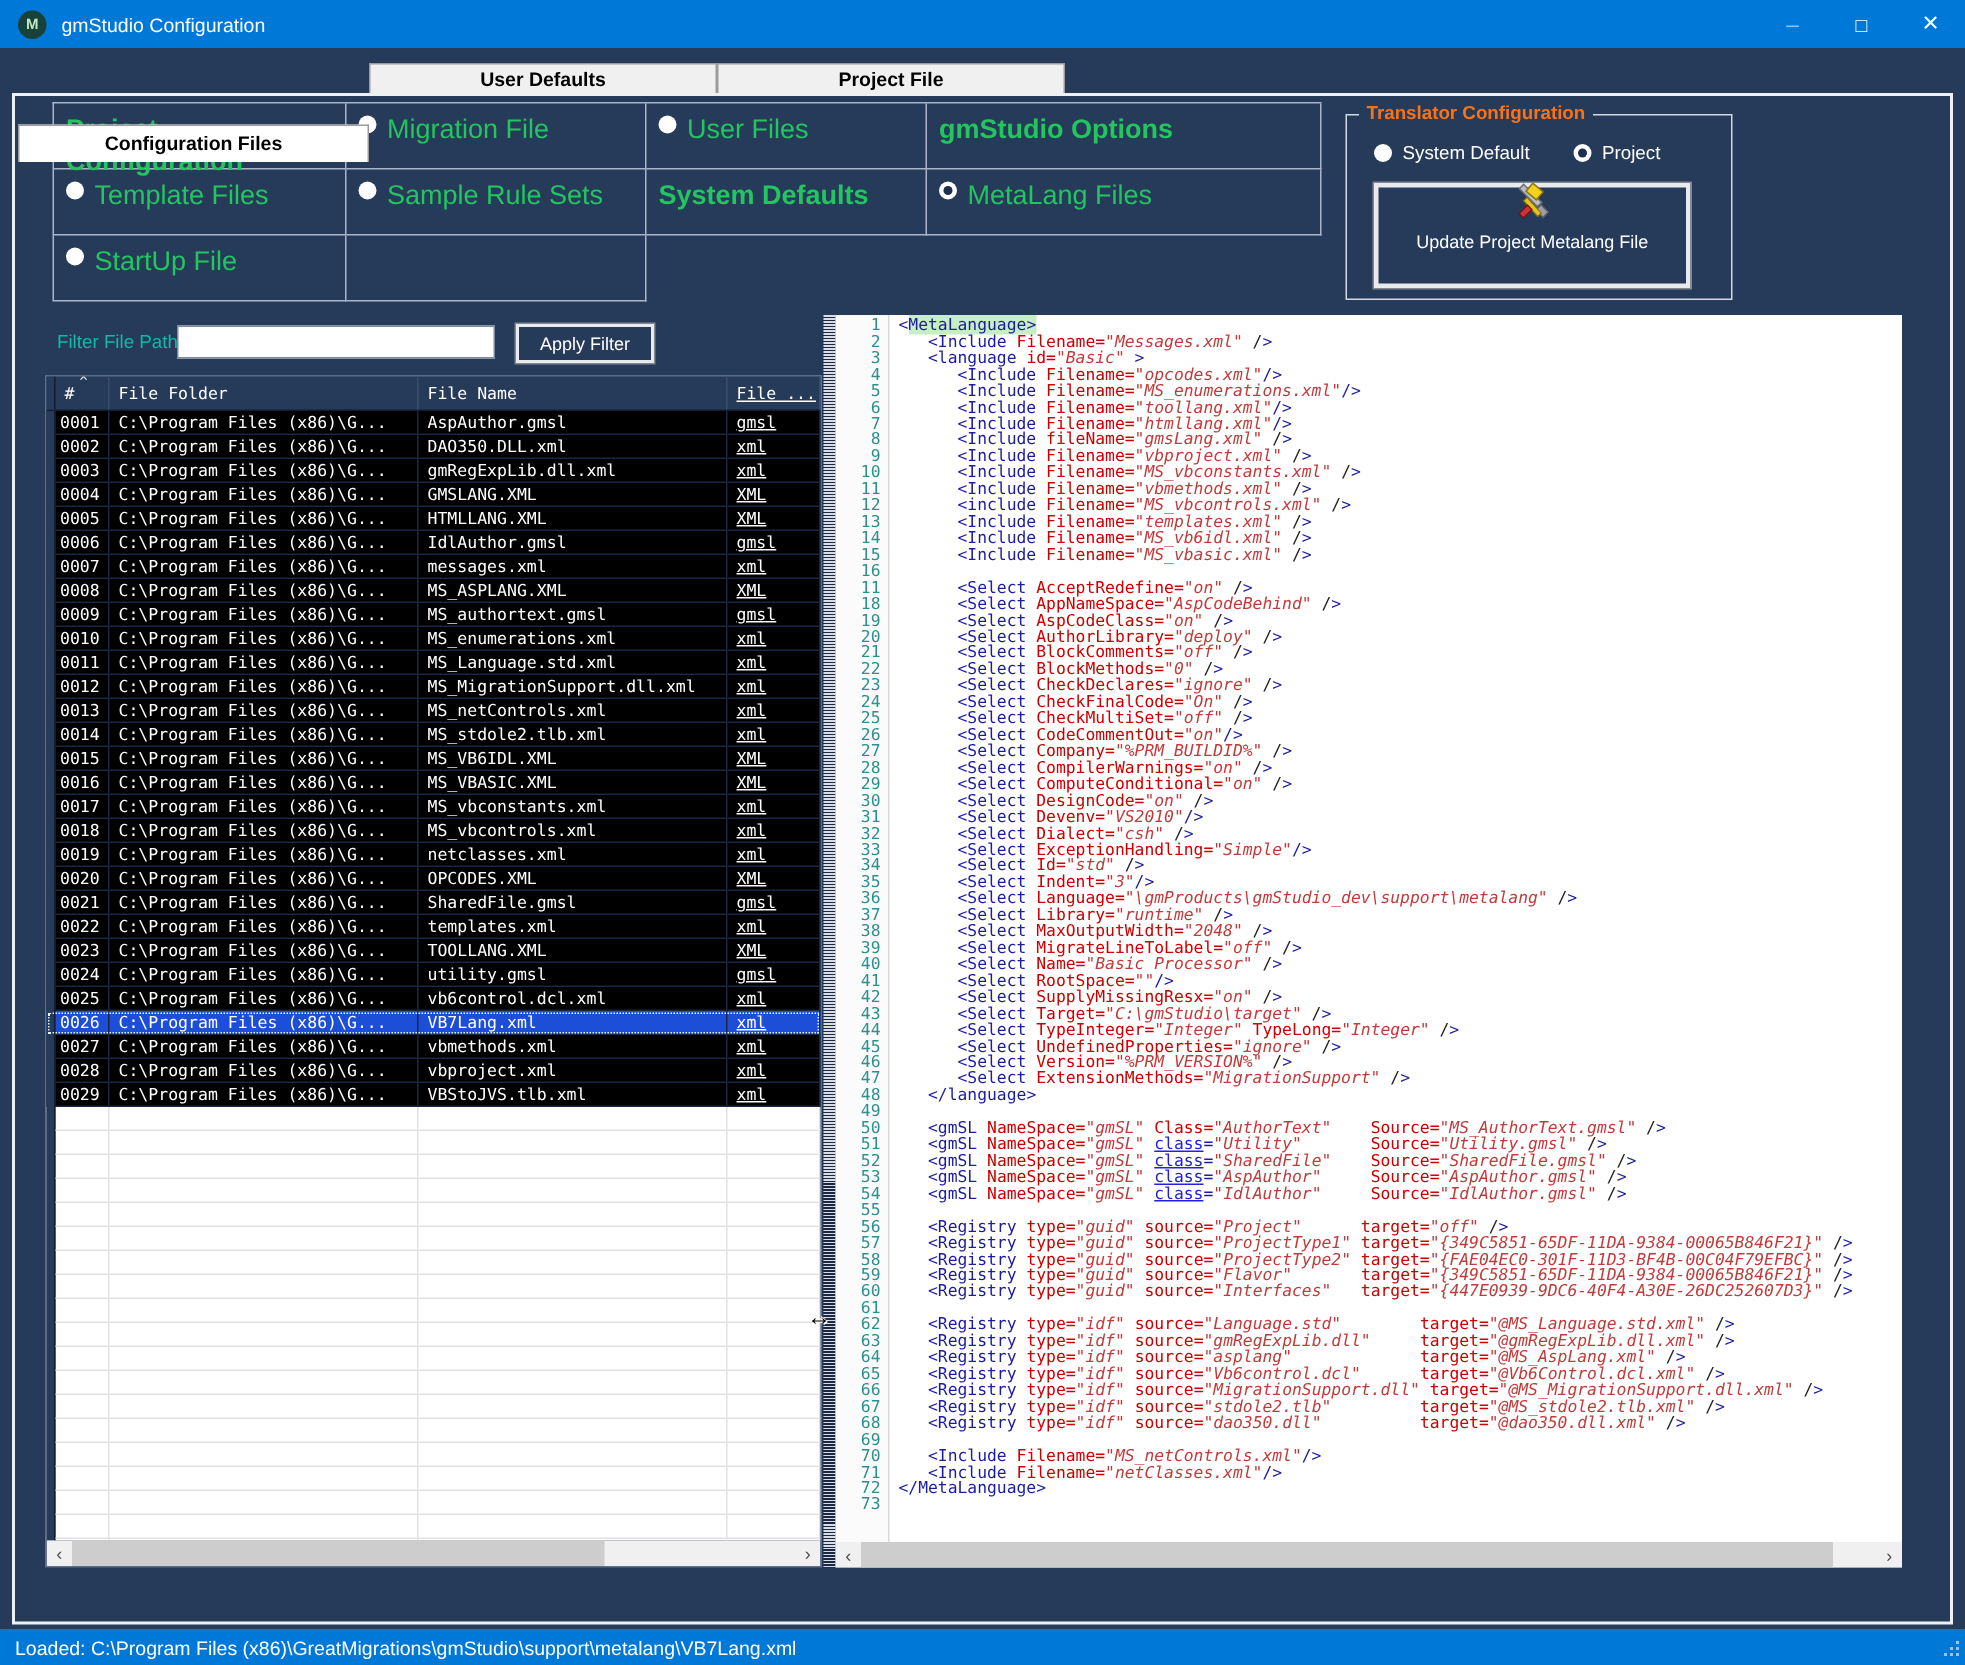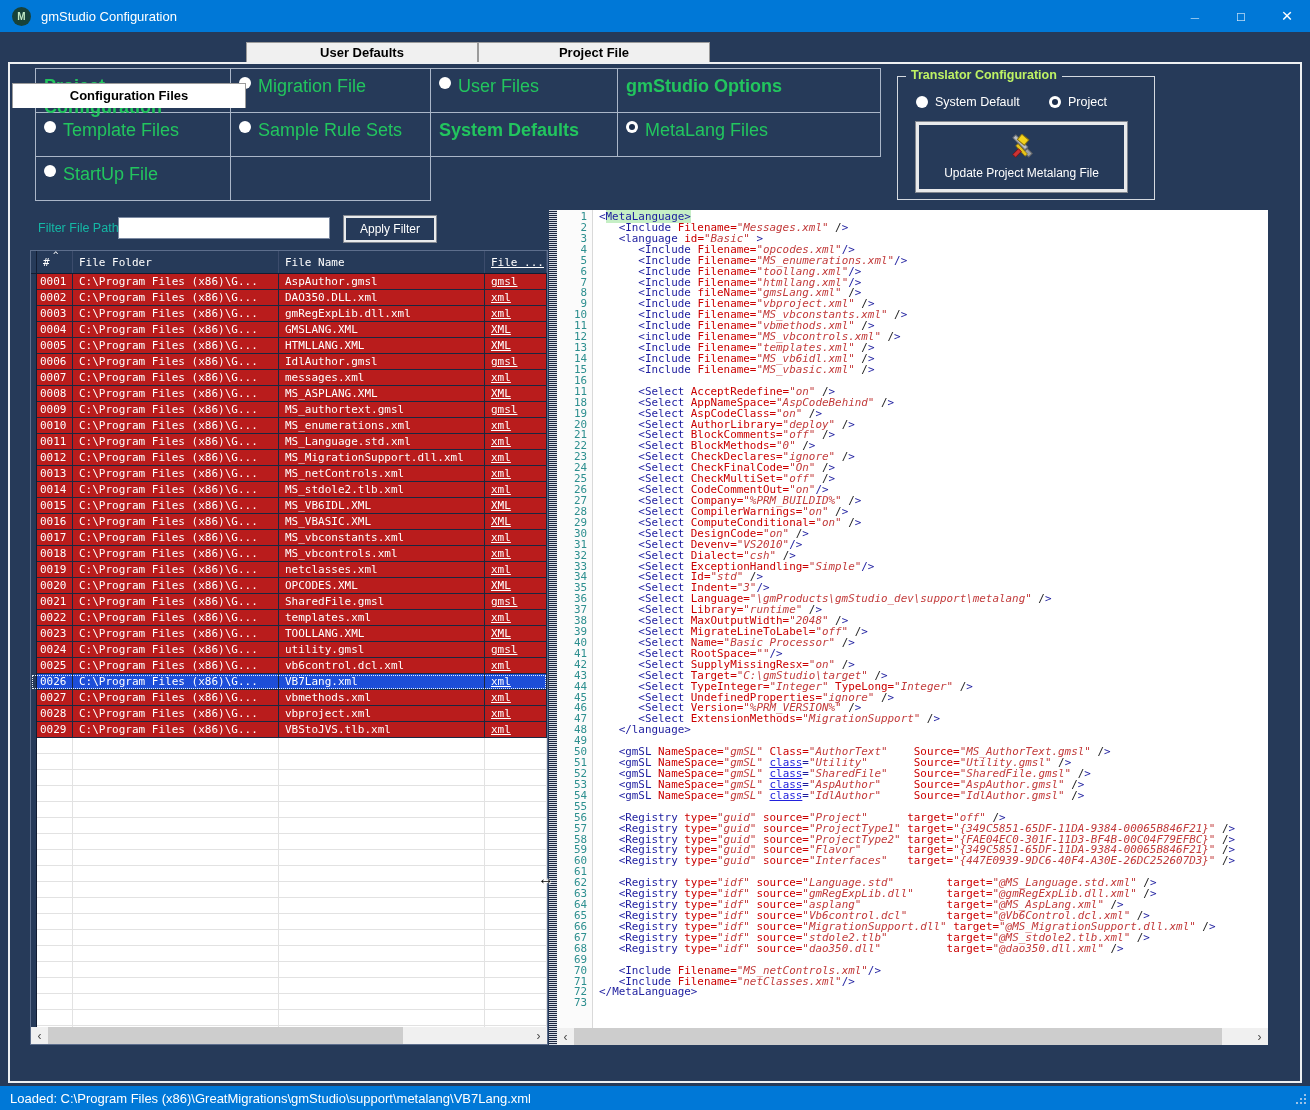--- a/index.html
+++ b/index.html
@@ -27,44 +27,44 @@
   
   .ogrid{position:absolute;left:25px;top:4px;display:grid;grid-template-columns:195px 200px 187px 263px;grid-auto-rows:44px;
     border-top:1px solid #aab6c8;border-left:1px solid #aab6c8;}
   .gcell{border-right:1px solid #aab6c8;border-bottom:1px solid #aab6c8;color:#22c55e;box-sizing:border-box;
     display:flex;align-items:flex-start;padding:7px 8px;font-size:18px;gap:7px;}
   .gcell.lab{font-weight:bold;}
   .radio{width:12px;height:12px;border-radius:50%;background:#fff;flex:0 0 auto;margin-top:1px;position:relative;}
   .radio.sel::after{content:"";position:absolute;left:3px;top:3px;width:6px;height:6px;border-radius:50%;background:#1d2f4d;}
   
   .gbox{position:absolute;left:887px;top:12px;width:258px;height:124px;border:1px solid #d4d9e0;box-sizing:border-box;}
-  .gbox .gtitle{position:absolute;top:-9px;left:8px;background:#263a59;padding:0 5px;color:#bef264;font-weight:bold;font-size:12.5px;}
+  .gbox .gtitle{position:absolute;top:-9px;left:8px;background:#263a59;padding:0 5px;color:#f97316;font-weight:bold;font-size:12.5px;}
   .gradio{position:absolute;display:flex;gap:7px;color:#fff;font-size:12.5px;align-items:flex-start;}
   .updbtn{position:absolute;left:17px;top:44px;width:211px;height:70px;background:#263a59;border:1px solid #828790;
-    box-shadow:inset 0 0 0 3px #e9eaec;color:#fff;display:flex;flex-direction:column;align-items:center;justify-content:center;gap:4px;font-size:12px;}
+    box-shadow:inset 0 0 0 3px #e9eaec;color:#fff;display:flex;flex-direction:column;align-items:center;justify-content:flex-start;gap:4px;font-size:12px;}
   
   .flabel{position:absolute;left:28px;top:157px;color:#14b8a6;font-size:12.5px;}
   .finput{position:absolute;left:108px;top:153px;width:212px;height:22px;border:1px solid #7c8aa2;background:#fff;box-sizing:border-box;font-size:12px;padding:0 4px;}
   .btn{position:absolute;background:#263a59;color:#fff;border:1px solid #828790;box-shadow:inset 0 0 0 2px #e9eaec;
     font-family:"Liberation Sans",sans-serif;font-size:12px;display:flex;align-items:center;justify-content:center;}
   .btn.apply{left:333px;top:151px;width:92px;height:26px;}
   .btn.compare{left:436px;top:151px;width:94px;height:26px;margin-top:36px;}
   
   .ftable{position:absolute;left:20px;top:186px;width:518px;height:795px;border:1px solid #5d6e8c;box-sizing:border-box;
     background:#263a59;font-family:"DejaVu Sans Mono",monospace;font-size:11px;overflow:hidden;display:flex;flex-direction:column;}
   .thead{height:22px;flex:0 0 auto;display:flex;color:#fff;border-bottom:1px solid #121d33;position:relative;}
   .th{box-sizing:border-box;border-right:1px solid #3c4c6c;padding:5px 0 0 6px;white-space:nowrap;overflow:hidden;}
   .rh{width:6px;flex:0 0 auto;background:#263a59;border-right:1px solid #121d33;box-sizing:border-box;}
   .c1{width:36px;flex:0 0 auto;}
   .c2{width:206px;flex:0 0 auto;}
   .c3{width:206px;flex:0 0 auto;}
   .c4{flex:1;text-decoration:underline;}
   .sortglyph{position:absolute;left:22px;top:-1px;font-size:9px;color:#fff;}
   .tbody{flex:1;overflow:hidden;}
-  .trow{height:16px;display:flex;background:#b91c1c;}
+  .trow{height:16px;display:flex;background:#000000;}
   .trow .td{box-sizing:border-box;border-right:1px solid #1b2740;border-bottom:1px solid #1b2740;color:#fff;
     padding:1px 0 0 6px;white-space:nowrap;overflow:hidden;line-height:14px;}
   .trow .td.c1{padding-left:3px;}
   .trow.selected{background:#1d4ed8;outline:1px dotted #e8f2fb;outline-offset:-2px;}
   .trow.empty{background:#fff;}
   .trow.empty .td{border-right:1px solid #e2e2e2;border-bottom:1px solid #e2e2e2;}
   .trow.empty .rh{background:#263a59;border-right:1px solid #121d33;}
   
   .hscroll{flex:0 0 auto;height:17px;background:#f0f0f0;display:flex;font-family:"Liberation Sans",sans-serif;}
   .sbtn{width:17px;height:17px;color:#4a4a4a;font-size:12px;display:flex;align-items:center;justify-content:center;flex:0 0 auto;}

